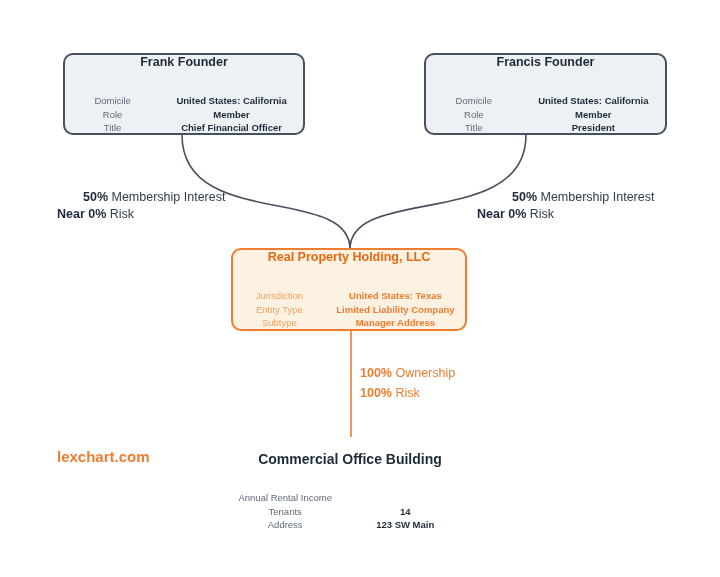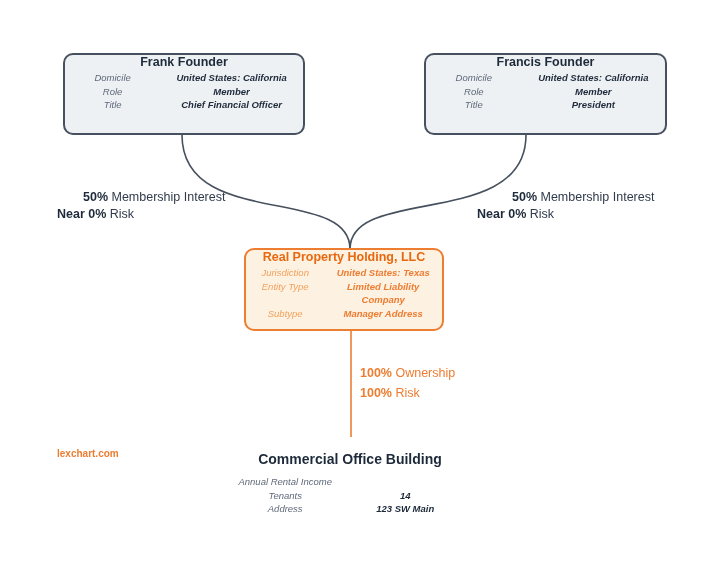--- a/index.html
+++ b/index.html
@@ -27,21 +27,21 @@
   .card.person { border-color: #47505E; background: #EEF1F4; }
   .card.holding { border-color: #ED7D31; background: #FDF1E2; }
   .card-title {
     text-align: center;
     font-weight: bold;
     font-size: 12.5px;
     line-height: 15px;
   }
   .person .card-title { color: #1E2A3A; }
   .holding .card-title { color: #E8680F; }
-  .rows { margin-top: 1px; font-style: italic; }
+  .rows { margin-top: 24px; }
   .row { display: flex; font-size: 9.5px; line-height: 13.5px; }
   .row .lbl { width: 40%; text-align: center; }
   .row .val { width: 60%; text-align: center; font-weight: bold; }
   .person .lbl { color: #5F6A79; }
   .person .val { color: #1E2A3A; }
   .holding .lbl { color: #F2A25C; }
   .holding .val { color: #ED7D31; }
   .group {
     position: absolute;
     left: 230px; top: 452px;
@@ -62,21 +62,21 @@
     font-size: 12.5px;
     line-height: 15px;
     color: #303B4C;
     white-space: nowrap;
   }
   .edge-line b { color: #1E2A3A; }
   .edge-line.orange, .edge-line.orange b { color: #ED7D31; }
   .watermark {
     position: absolute;
     left: 57px; top: 448px;
-    font-size: 10px;
+    font-size: 15px;
     font-weight: bold;
     color: #ED7D31;
     text-decoration: none;
     cursor: pointer;
   }
 </style>
 </head>
 <body>
 
 <div class="canvas">
@@ -116,21 +116,21 @@
         <div class="lbl">Role</div>
         <div class="val">Member</div>
       </div>
       <div class="row">
         <div class="lbl">Title</div>
         <div class="val">President</div>
       </div>
     </div>
   </div>
 
-  <div class="card holding" style="left:244px; top:248px; width:200px; height:83px">
+  <div class="card holding" style="left:231px; top:248px; width:236px; height:83px">
     <div class="card-title">Real Property Holding, LLC</div>
     <div class="rows">
       <div class="row">
         <div class="lbl">Jurisdiction</div>
         <div class="val">United States: Texas</div>
       </div>
       <div class="row">
         <div class="lbl">Entity Type</div>
         <div class="val">Limited Liability Company</div>
       </div>

